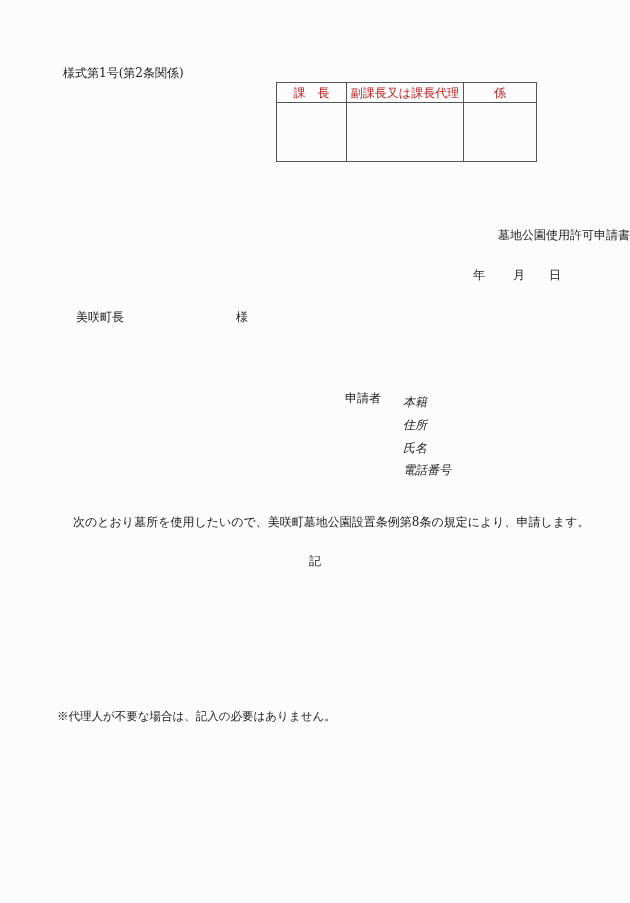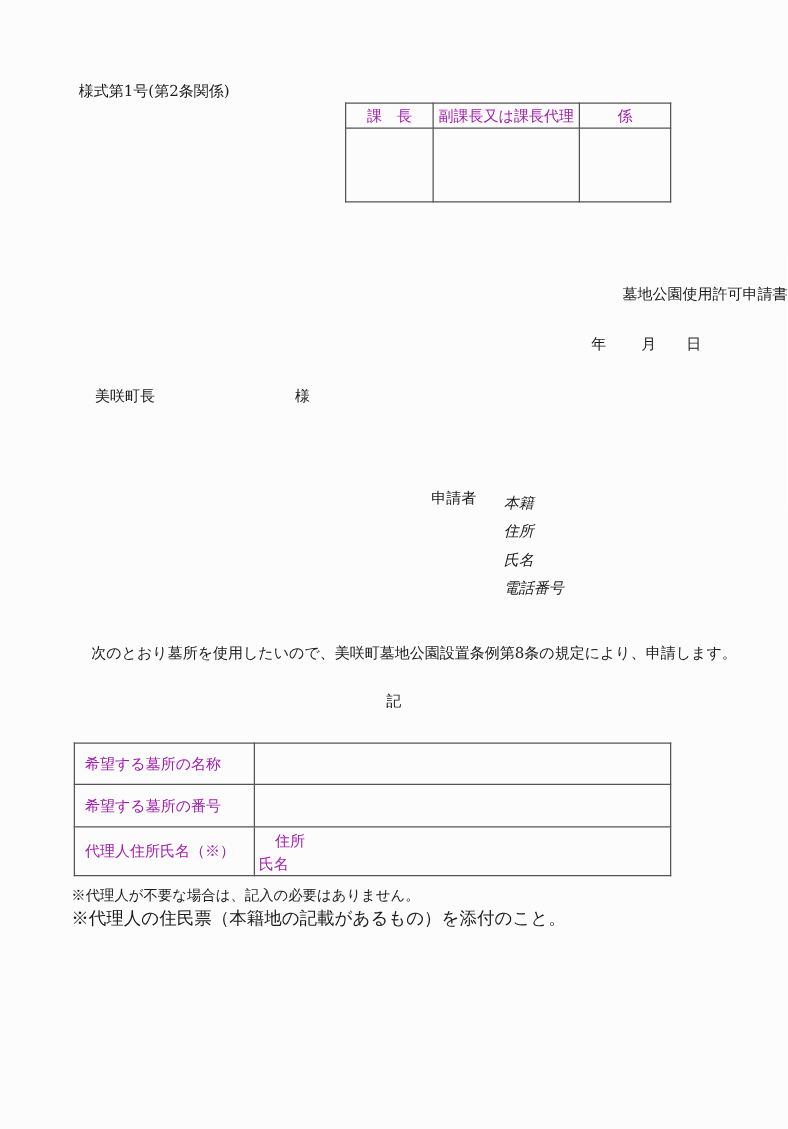--- a/index.html
+++ b/index.html
@@ -10,21 +10,21 @@
     background:#fcfcfc;
     color:#1b1b1b;
     font-family:"DejaVu Serif","Liberation Serif",serif;
     font-size:12px;
     line-height:14px;
     overflow:hidden;
   }
   .abs { position:absolute; white-space:nowrap; }
 
   table { border-collapse:collapse; table-layout:fixed; }
-  th, td { border:1px solid #545454; font-weight:normal; font-size:12px; color:#a21caf; }
+  th, td { border:1px solid #545454; font-weight:normal; font-size:12px; color:#b91c1c; }
 
   
   .approval-table { position:absolute; left:276px; top:82px; width:260px; }
   .approval-table th { height:20px; text-align:center; vertical-align:middle; padding:0 2px; }
   .approval-table td { height:59px; background:#fcfcfc; }
 
   .form-number { left:63px; top:66px; }
   .doc-title   { left:0; top:228px; width:630px; text-align:right; white-space:nowrap; }
   .year-label  { left:473px; top:268px; }
   .month-label { left:513px; top:268px; }
@@ -94,40 +94,16 @@
     <div>本籍</div>
     <div>住所</div>
     <div>氏名</div>
     <div>電話番号</div>
   </div>
 
   <div class="abs body-text">次のとおり墓所を使用したいので、美咲町墓地公園設置条例第8条の規定により、申請します。</div>
 
   <div class="abs ki-heading">記</div>
 
-  <table class="main-table">
-    <colgroup>
-        <col style="width:144px">
-        <col>
-      </colgroup>
-    <tbody>
-        <tr class="r1">
-      <td class="label-cell">希望する墓所の名称</td>
-      <td class="value-cell"></td>
-    </tr>
-    <tr class="r2">
-      <td class="label-cell">希望する墓所の番号</td>
-      <td class="value-cell"></td>
-    </tr>
-    <tr class="r3">
-      <td class="label-cell">代理人住所氏名（※）</td>
-      <td class="agent-cell">
-        <div class="agent-line-address">住所</div>
-        <div class="agent-line-name">氏名</div>
-      </td>
-    </tr>
-  </tbody>
-    </table>
 
   <div class="abs note-small">※代理人が不要な場合は、記入の必要はありません。</div>
-  <div class="abs note-large">※代理人の住民票（本籍地の記載があるもの）を添付のこと。</div>
 
 </div>
 
 </body></html>

